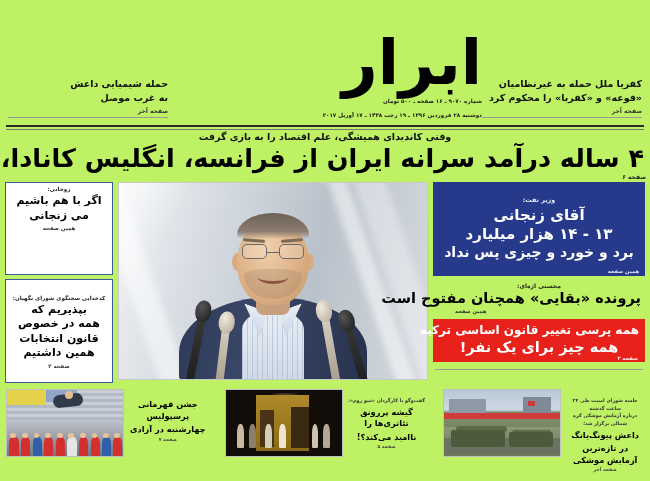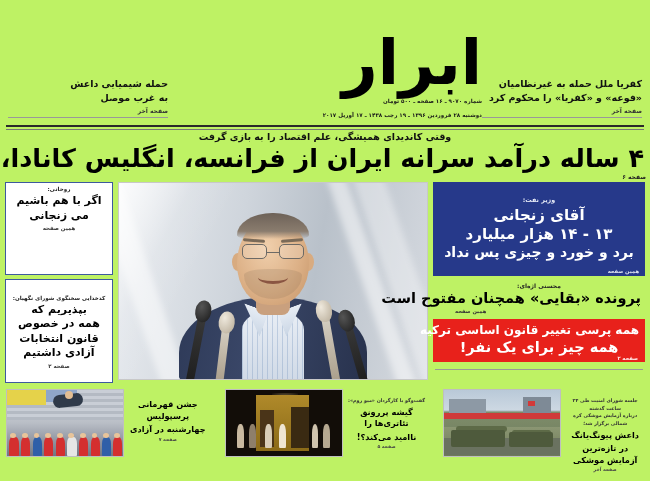--- a/index.html
+++ b/index.html
@@ -443,21 +443,21 @@
         <div class="title">اگر با هم باشیم</div>
         <div class="title">می زنجانی</div>
         <div class="pageref">همین صفحه</div>
       </div>
 
       <div class="boxed box-kadkhodaei">
         <div class="kicker">کدخدایی سخنگوی شورای نگهبان:</div>
         <div class="title">بپذیریم که</div>
         <div class="title">همه در خصوص</div>
         <div class="title">قانون انتخابات</div>
-        <div class="title">آزادی داشتیم</div>
+        <div class="title">همین داشتیم</div>
         <div class="pageref">صفحه ۲</div>
       </div>
 
     </div>
 
     <div class="col-center">
       <div class="photo-frame">
         <div class="photo-bg"></div>
         <div class="photo-streak" style="top:-10px;left:10px;width:26px;height:230px;"></div>
         <div class="photo-streak" style="top:-20px;right:46px;width:18px;height:240px;"></div>

